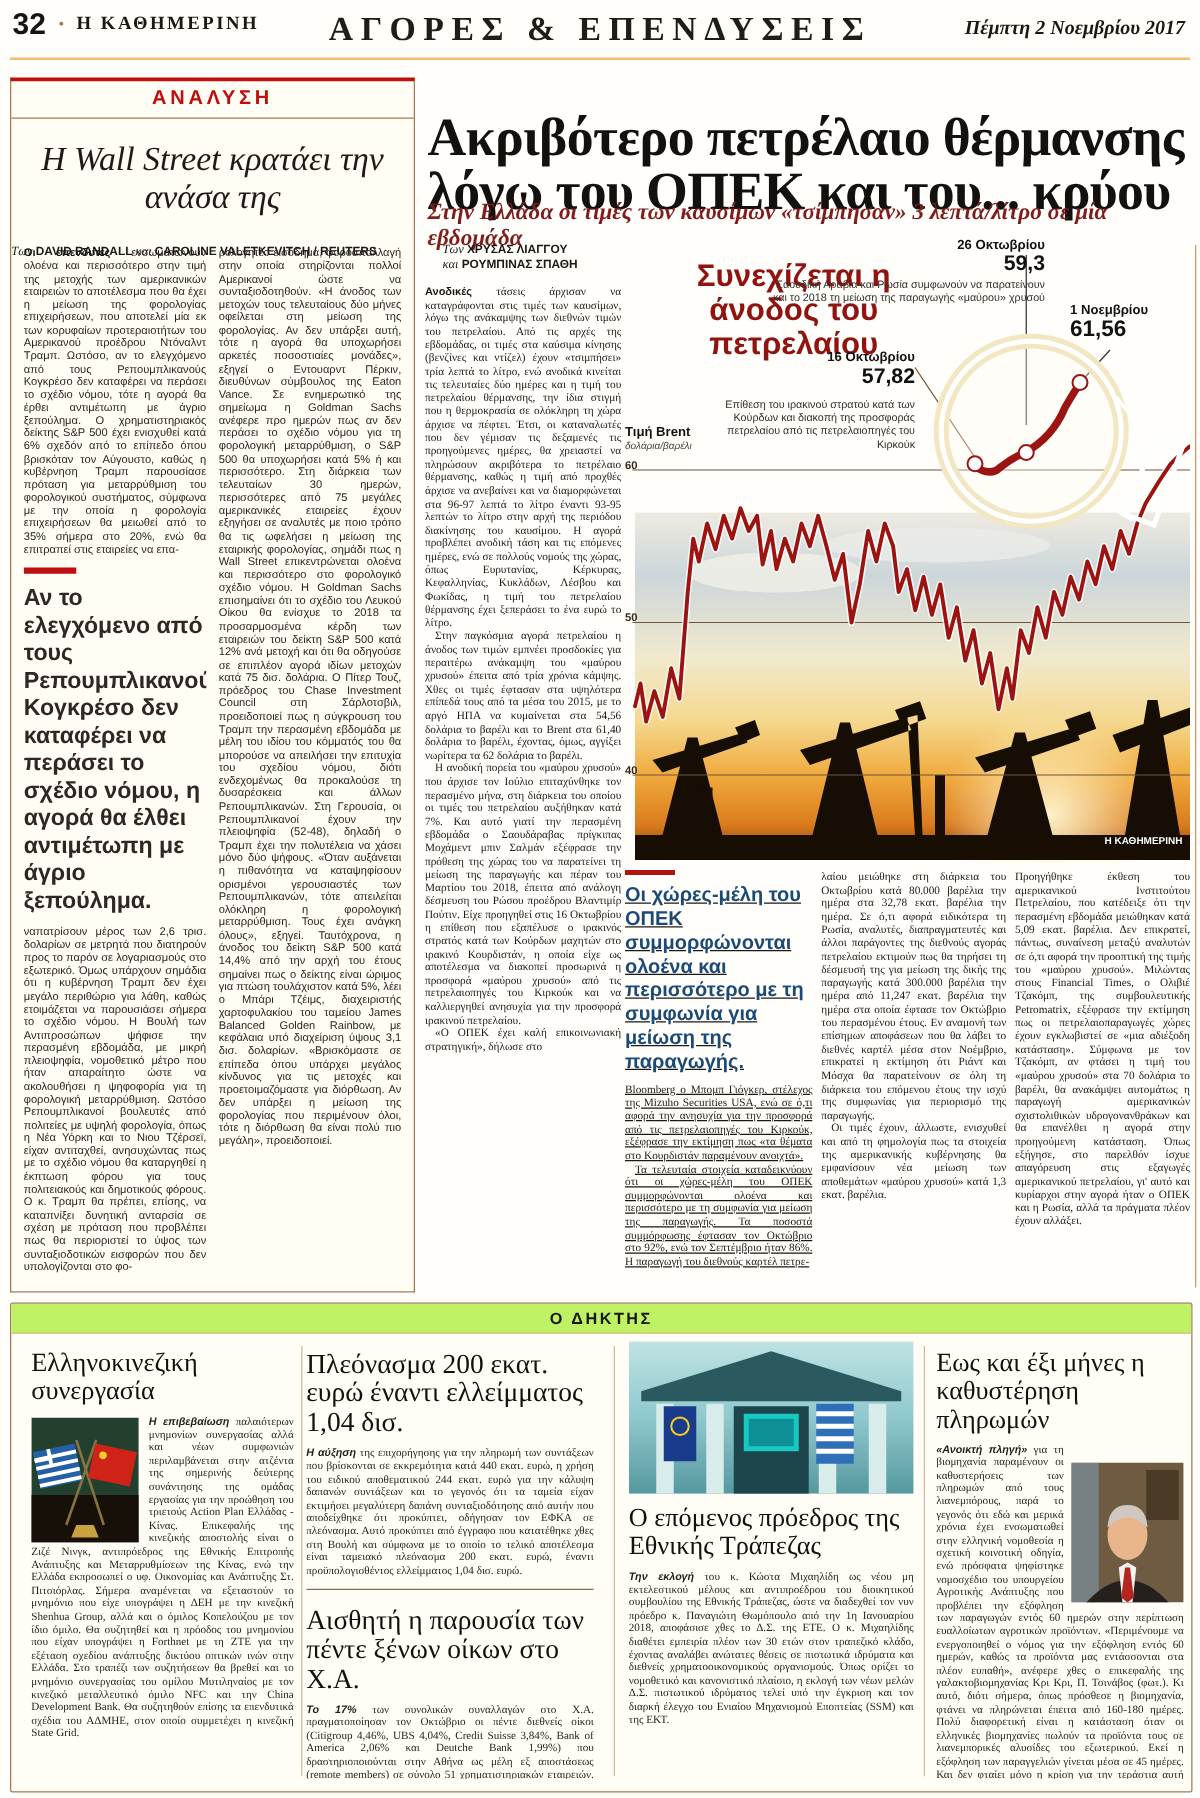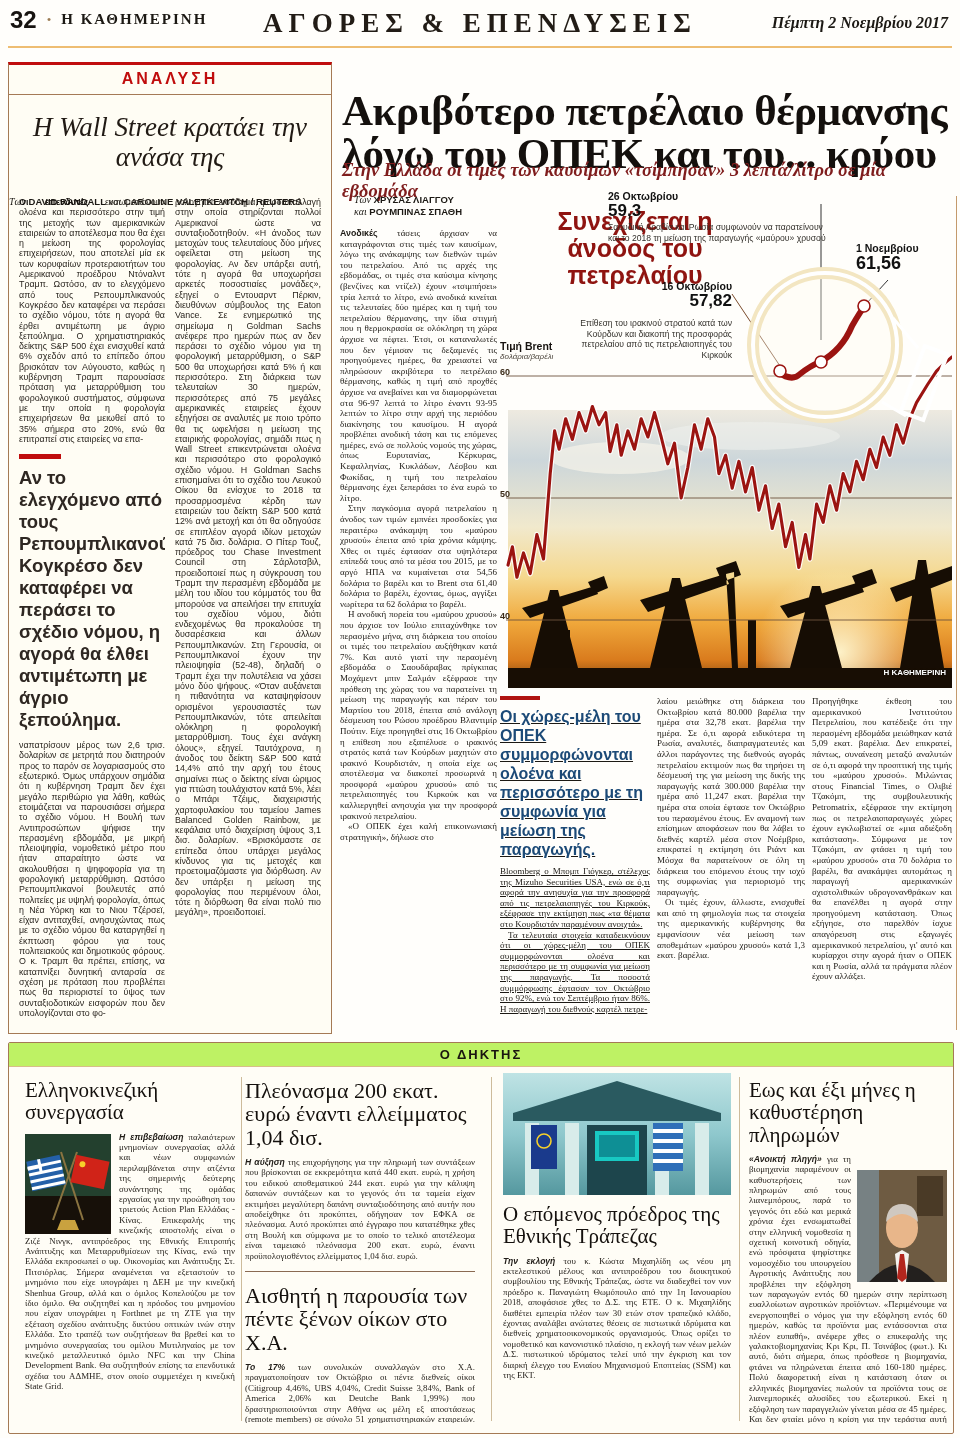--- a/index.html
+++ b/index.html
@@ -52,21 +52,21 @@
   .edge-rule{position:absolute;left:956px;top:196px;width:1px;height:834px;background:#c49a6c;}
   
   .chart{position:absolute;left:500px;top:190px;width:452px;height:500px;}
   .chart svg{position:absolute;left:0;top:0;}
   .c-title{position:absolute;left:28px;top:18px;width:214px;text-align:center;
            font:bold 25px/1.08 "Liberation Sans",sans-serif;color:#8f1410;}
   .c-ann{position:absolute;font-family:"Liberation Sans",sans-serif;color:#111;}
   .c-ann .d{font-weight:bold;font-size:10.5px;}
   .c-ann .v{font-weight:bold;font-size:17px;line-height:18px;}
   .c-ann .note{font-size:8.6px;line-height:10.6px;color:#33302b;margin-top:2px;}
-  .ann26{left:108px;top:0;width:228px;}
+  .ann26{left:108px;top:0;width:228px;text-align:right;}
   .ann1n{left:356px;top:52px;width:94px;text-align:left;}
   .ann16{left:10px;top:90px;width:222px;text-align:right;}
   .note16{position:absolute;left:58px;top:128px;width:174px;text-align:right;
           font:8.6px/10.6px "Liberation Sans",sans-serif;color:#33302b;}
   .c-brent{position:absolute;left:0;top:150px;width:70px;font-family:"Liberation Sans",sans-serif;}
   .c-brent .t{font-weight:bold;font-size:10.5px;color:#171310;}
   .c-brent .u{font:italic 8px "Liberation Sans",sans-serif;color:#4a433a;}
   .ytick{position:absolute;left:0;font:bold 9px "Liberation Sans",sans-serif;color:#3a2a18;}
   .credit{position:absolute;right:6px;top:478px;font:bold 8px "Liberation Sans",sans-serif;color:#fff;
           text-shadow:0 0 2px rgba(0,0,0,.6);}

